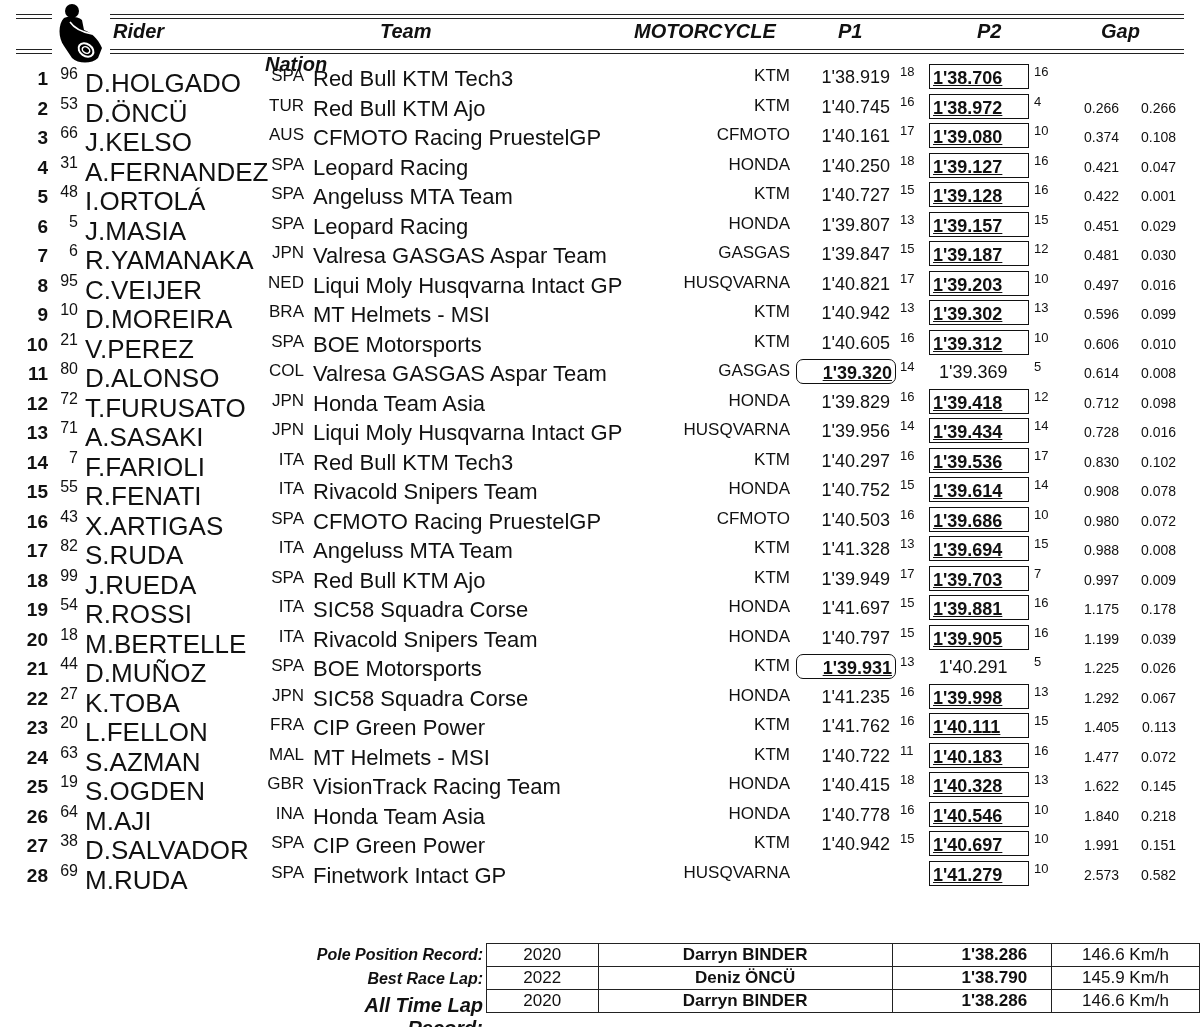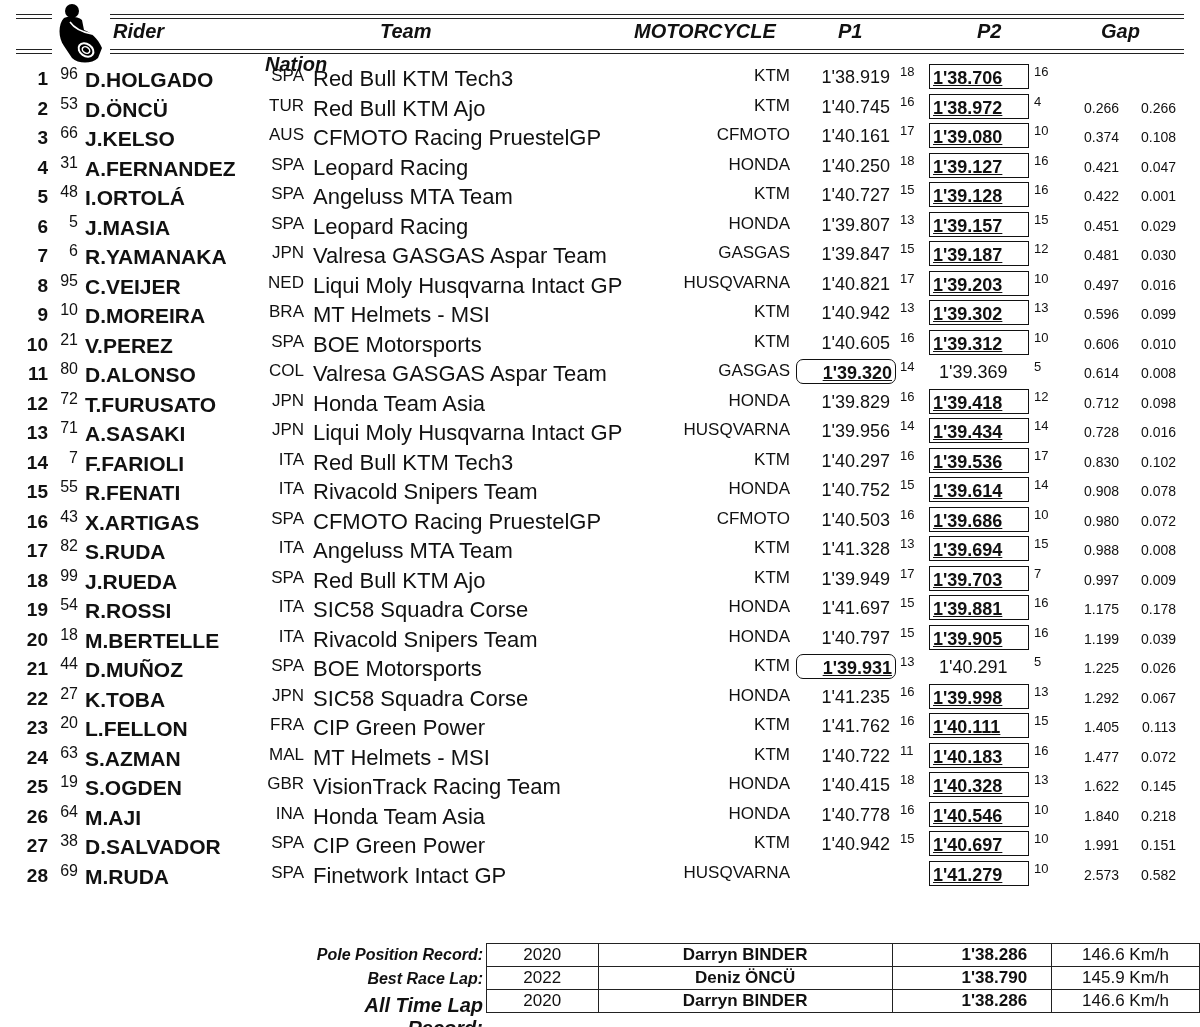--- a/index.html
+++ b/index.html
@@ -4,21 +4,21 @@
 <style>
   html, body { margin:0; padding:0; background:#ffffff; }
   body { width:1200px; height:1027px; position:relative; overflow:hidden; font-family:"Liberation Sans", sans-serif; color:#111; }
   .hdr-line { position:absolute; left:16px; right:16px; height:1px; background:#222; }
   .logo { position:absolute; left:52px; top:2px; width:58px; height:62px; background:#fff; }
   .hdr { position:absolute; top:20px; font-weight:bold; font-style:italic; font-size:20px; }
   .row { position:absolute; left:0; width:1200px; height:29px; }
   .row span { position:absolute; white-space:nowrap; }
   .pos { font-weight:bold; font-size:19px; text-align:right; width:30px; left:18px; top:6px; }
   .num { font-size:16px; text-align:right; width:30px; left:48px; top:3px; }
-  .name { font-weight:bold; font-size:21px; left:85px; top:6px; }
+  .name { font-weight:normal; font-size:26px; left:85px; top:6px; }
   .nat { font-size:17px; text-align:right; width:42px; left:262px; top:4px; }
   .team { font-size:22px; left:313px; top:4px; }
   .moto { font-size:17px; text-align:right; width:200px; left:590px; top:4px; }
   .p1 { font-size:18px; text-align:right; width:84px; left:806px; top:5px; }
   .p1lap { font-size:13px; left:900px; top:2px; }
   .p2 { font-size:18px; text-align:left; width:84px; left:939px; top:5px; }
   .p2lap { font-size:13px; left:1034px; top:2px; }
   .gap1 { font-size:14px; text-align:right; width:45px; left:1074px; top:8px; }
   .gap2 { font-size:14px; text-align:right; width:45px; left:1131px; top:8px; }
   .boxed { border:1.5px solid #111; font-weight:bold; text-decoration:underline; padding:0 3px; }

